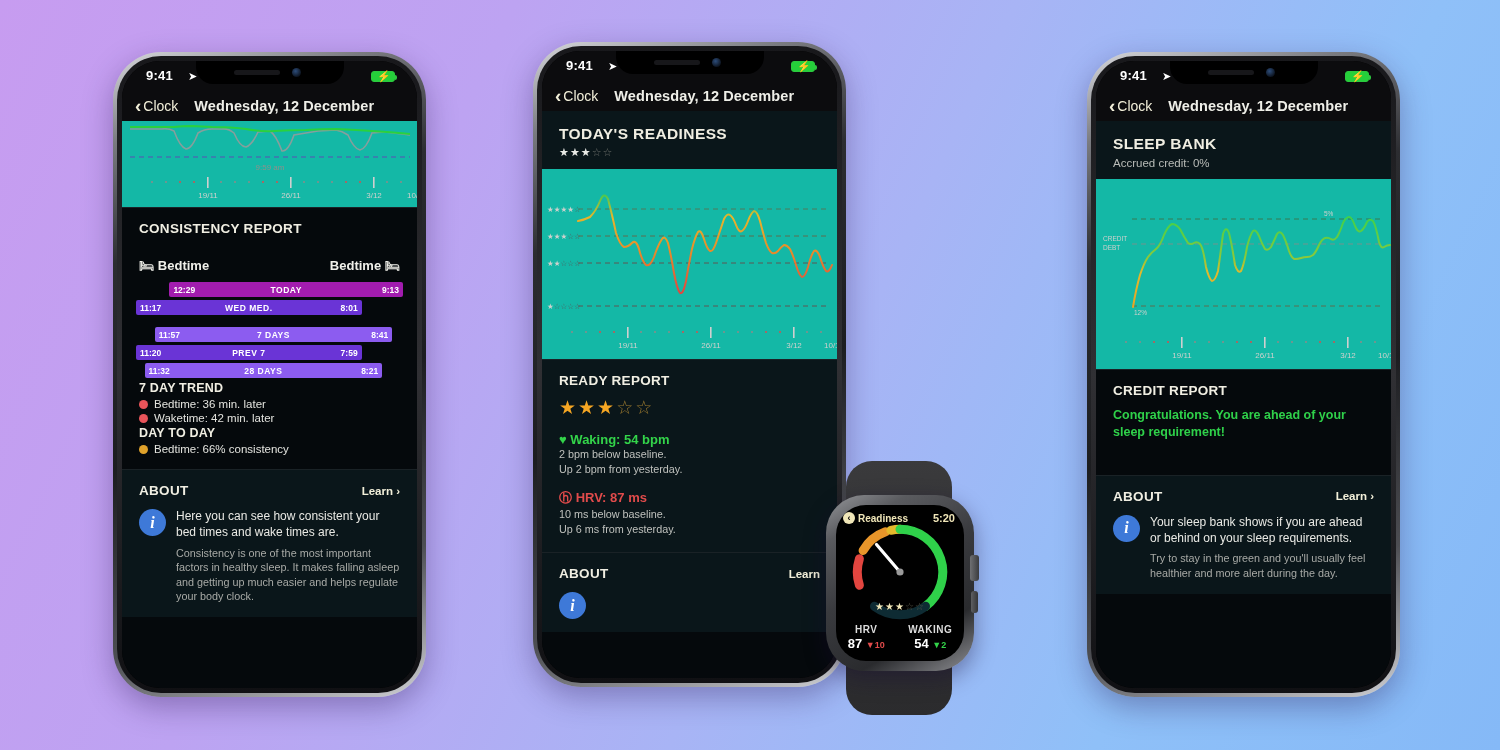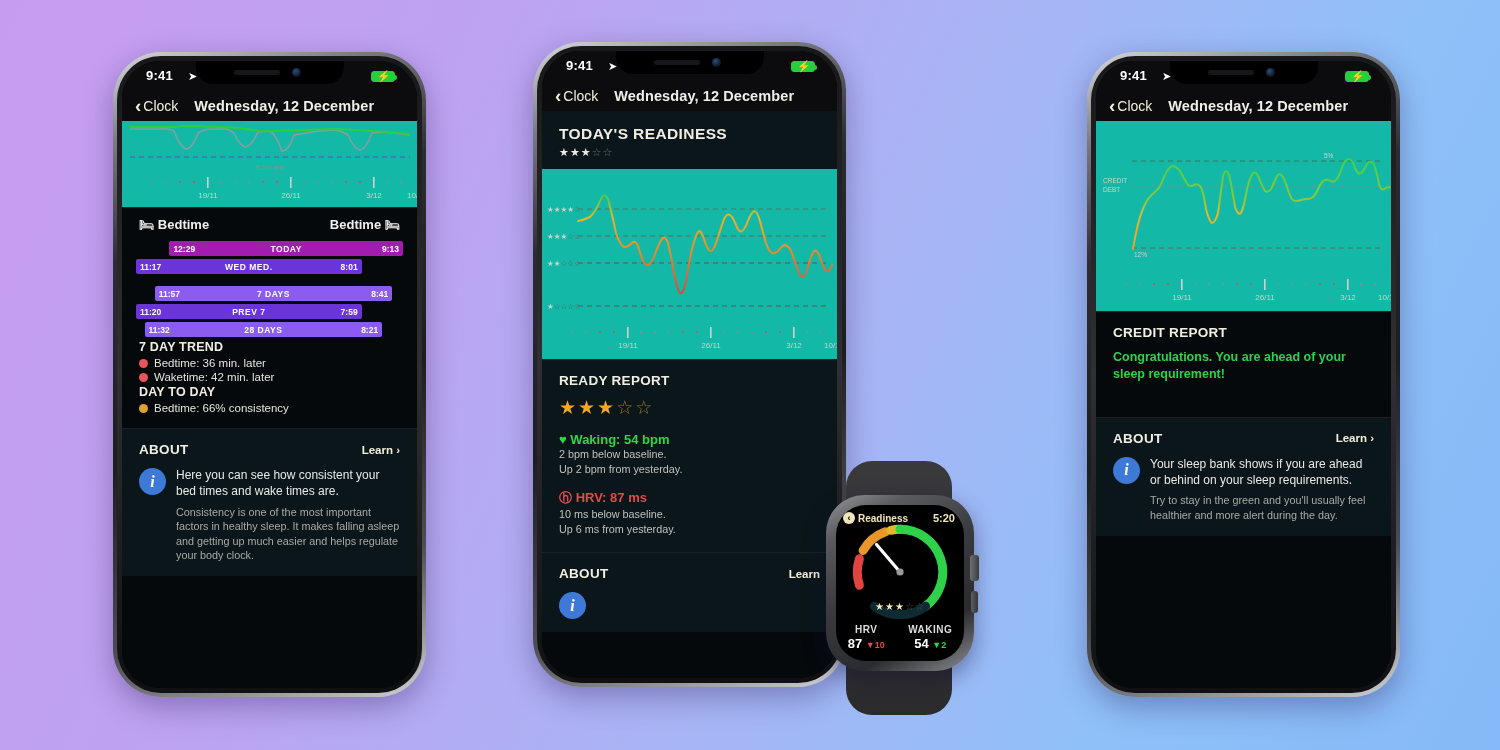--- a/index.html
+++ b/index.html
@@ -174,20 +174,23 @@
             <text x="86" y="21">19/11</text>
               <text x="169" y="21">26/11</text>
             <text x="252" y="21">3/12</text>
               <text x="295" y="21">10/12</text>
           </g>
         </svg>
       </div>
 
       <div class="divider"></div>
 
+      <div class="panel">
+        <h3>CONSISTENCY REPORT</h3>
+      </div>
       <div class="bedrow">
         <span><span class="ico">🛏</span> <span>Bedtime</span></span>
         <span><span>Bedtime</span> <span class="ico">🛏</span></span>
       </div>
       <div class="bars" id="p1bars">
           <div class="bar" style="margin-left: 12.5%; width: 87.5%; background: #a21caf;">
             <span class="lt">12:29</span>
             <span class="ct">TODAY</span>
             <span class="rt">9:13</span>
           </div>
@@ -379,20 +382,24 @@
       <span class="sb-bolt">⚡</span>
     </div>
     <div class="navbar">
       <span class="nav-back">
           <span class="chev">‹</span>
           <span>Clock</span>
         </span>
       <span class="nav-title">Wednesday, 12 December</span>
     </div>
     <div class="body">
+      <div class="sect-head">
+        <h2>SLEEP BANK</h2>
+        <div class="sect-sub">Accrued credit: 0%</div>
+      </div>
 
       <div class="chartwrap" style="height:190px">
         <svg width="295" height="165" viewBox="0 0 295 165">
           <defs>
             <linearGradient id="sbg" x1="0" y1="0" x2="0" y2="1">
               <stop offset="0%" stop-color="#3fd14a"></stop>
                 <stop offset="45%" stop-color="#8bc93a"></stop>
               <stop offset="62%" stop-color="#e3b92c"></stop>
                 <stop offset="100%" stop-color="#e8a423"></stop>
             </linearGradient>

